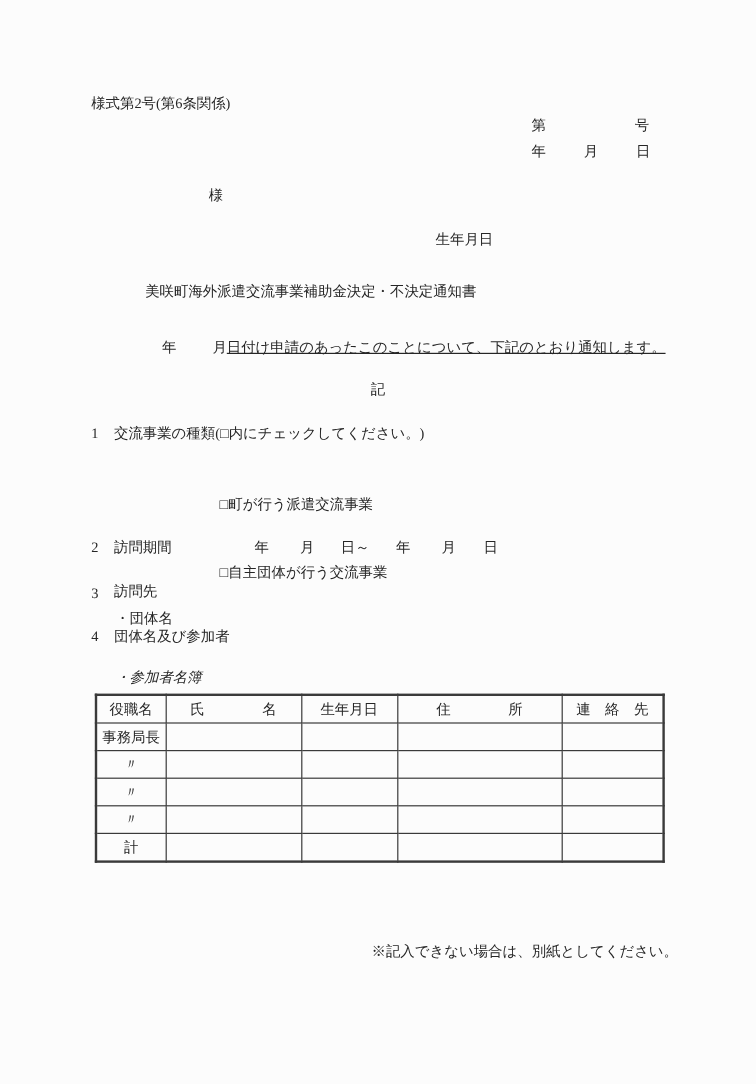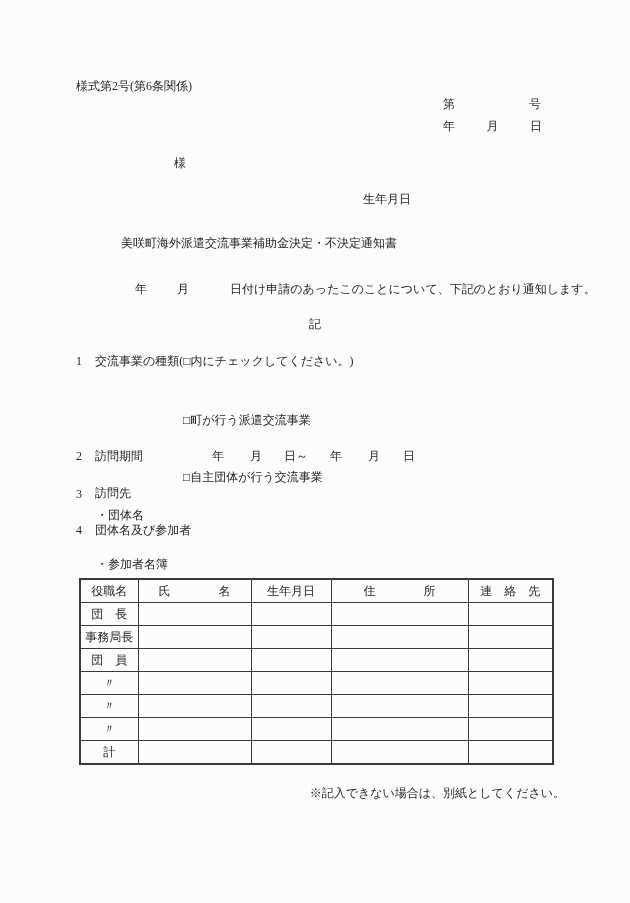--- a/index.html
+++ b/index.html
@@ -13,33 +13,33 @@
   .abs{position:absolute;white-space:pre;}
   
   .form-id{left:76px;top:79px;}
   .doc-number{left:443px;top:97px;width:98px;display:flex;justify-content:space-between;}
   .doc-date{left:443px;top:119px;width:99px;display:flex;justify-content:space-between;}
   .addressee{left:174px;top:156px;}
   .sender{left:363px;top:192px;}
   .doc-title{left:0;top:236px;width:518px;text-align:center;}
   .body-line{left:135px;top:282px;}
   .body-line .m{display:inline-block;margin-left:30px;}
-  .body-line .r{display:inline-block;margin-left:41px;}
+  .body-line .r{display:inline-block;text-decoration:underline;}
   .ki{left:0;top:317px;width:630px;text-align:center;}
   
   .sec-no{width:14px;}
   .s1-no{left:76px;top:354px;}  .s1-label{left:95px;top:354px;}
   .s1-options{left:183px;top:373px;line-height:19px;}
   .s2-no{left:76px;top:449px;}  .s2-label{left:95px;top:449px;font-family:Liberation Serif, serif;}
   .f0{left:212px;top:449px;} .f1{left:250px;top:449px;} .f2{left:284px;top:449px;}
   .f3{left:330px;top:449px;} .f4{left:368px;top:449px;} .f5{left:403px;top:449px;}
   .s3-no{left:76px;top:487px;}  .s3-label{left:95px;top:487px;font-family:Liberation Mono, monospace;}
   .s4-no{left:76px;top:523px;}  .s4-label{left:95px;top:523px;}
   .s4-bullet1{left:96px;top:508px;}
-  .s4-bullet2{left:96px;top:557px;}
+  .s4-bullet2{left:96px;top:557px;font-style:italic;}
   
   .ptable{position:absolute;left:79px;top:578px;border-collapse:collapse;table-layout:fixed;
           border:2px solid #3a3a3a;font-size:12px;}
   .ptable th,.ptable td{border:1px solid #3a3a3a;padding:0;height:22px;
           text-align:center;vertical-align:middle;font-weight:normal;white-space:pre;}
   .c0{width:58px;} .c1{width:113px;} .c2{width:80px;} .c3{width:137px;} .c4{width:85px;}
   .footnote{right:65px;top:786px;text-align:left;}
 </style>
 </head>
 <body>
@@ -101,35 +101,21 @@
     </colgroup>
   <tbody>
       <tr>
     <th>役職名</th>
     <th>氏　　　　名</th>
     <th>生年月日</th>
     <th>住　　　　所</th>
     <th>連　絡　先</th>
   </tr>
   <tr>
-    <td>団　長</td>
-    <td></td>
-        <td></td>
-        <td></td>
-        <td></td>
-  </tr>
-  <tr>
     <td>事務局長</td>
-    <td></td>
-        <td></td>
-        <td></td>
-        <td></td>
-  </tr>
-  <tr>
-    <td>団　員</td>
     <td></td>
         <td></td>
         <td></td>
         <td></td>
   </tr>
   <tr>
     <td>〃</td>
     <td></td>
         <td></td>
         <td></td>

